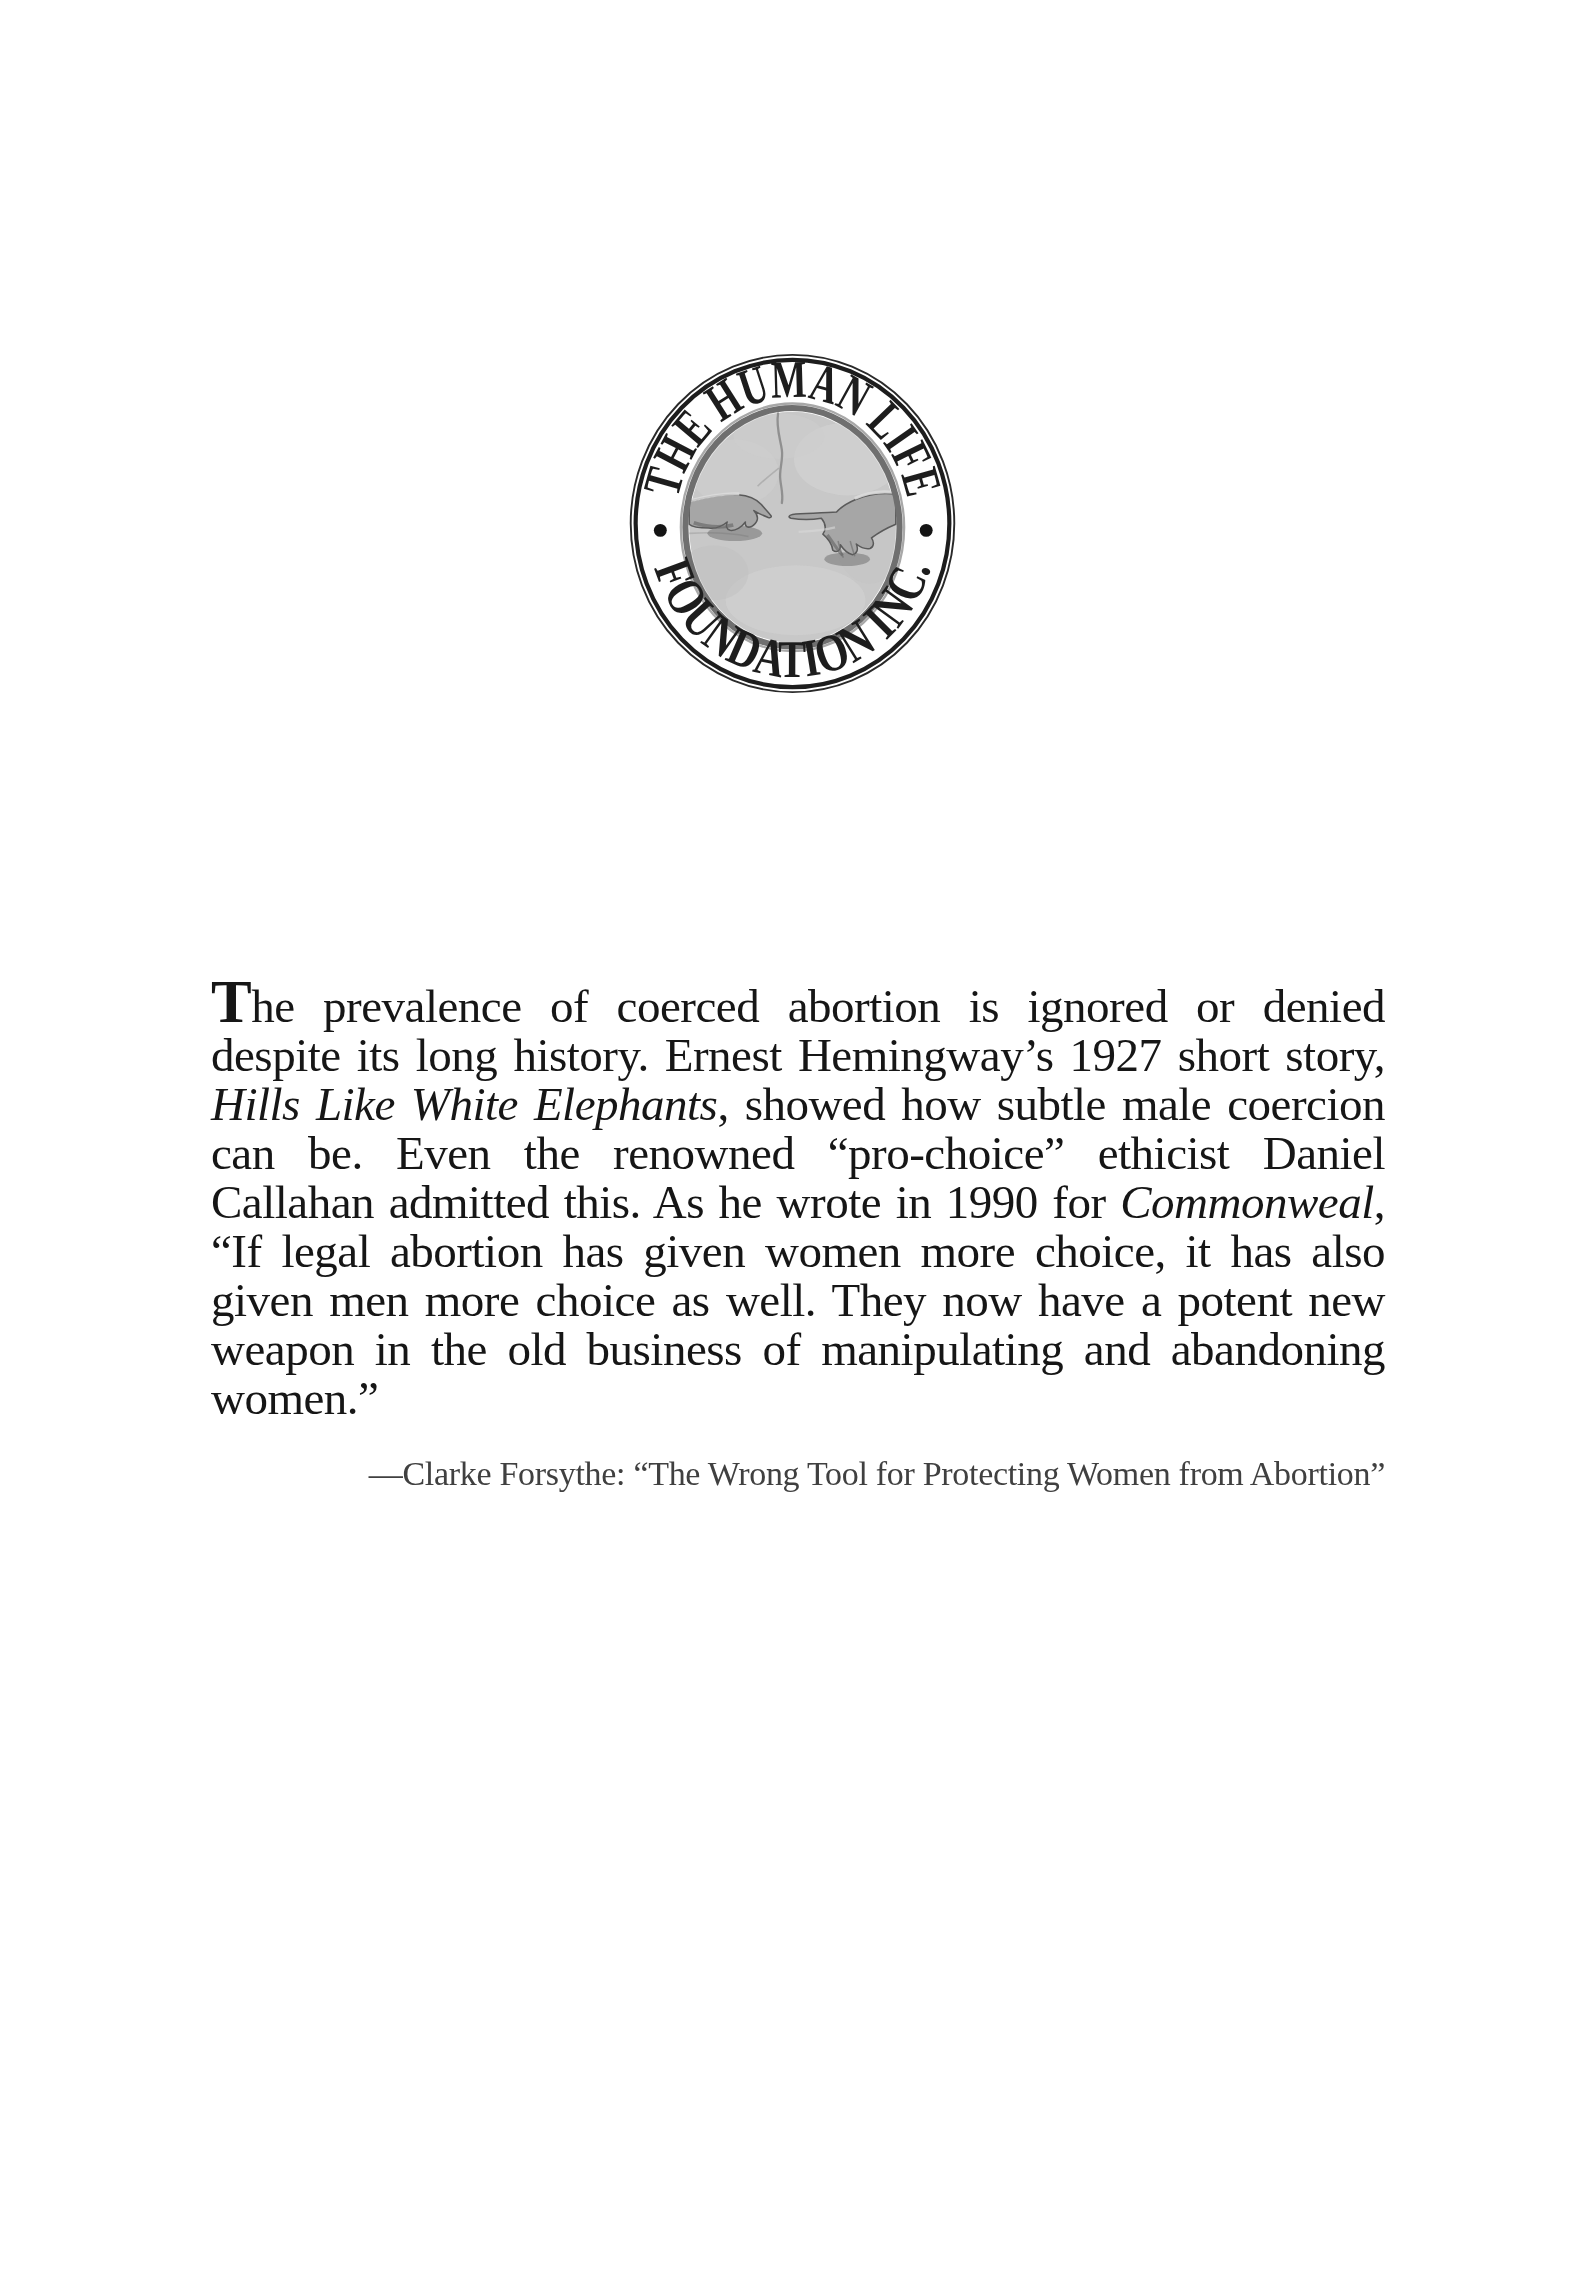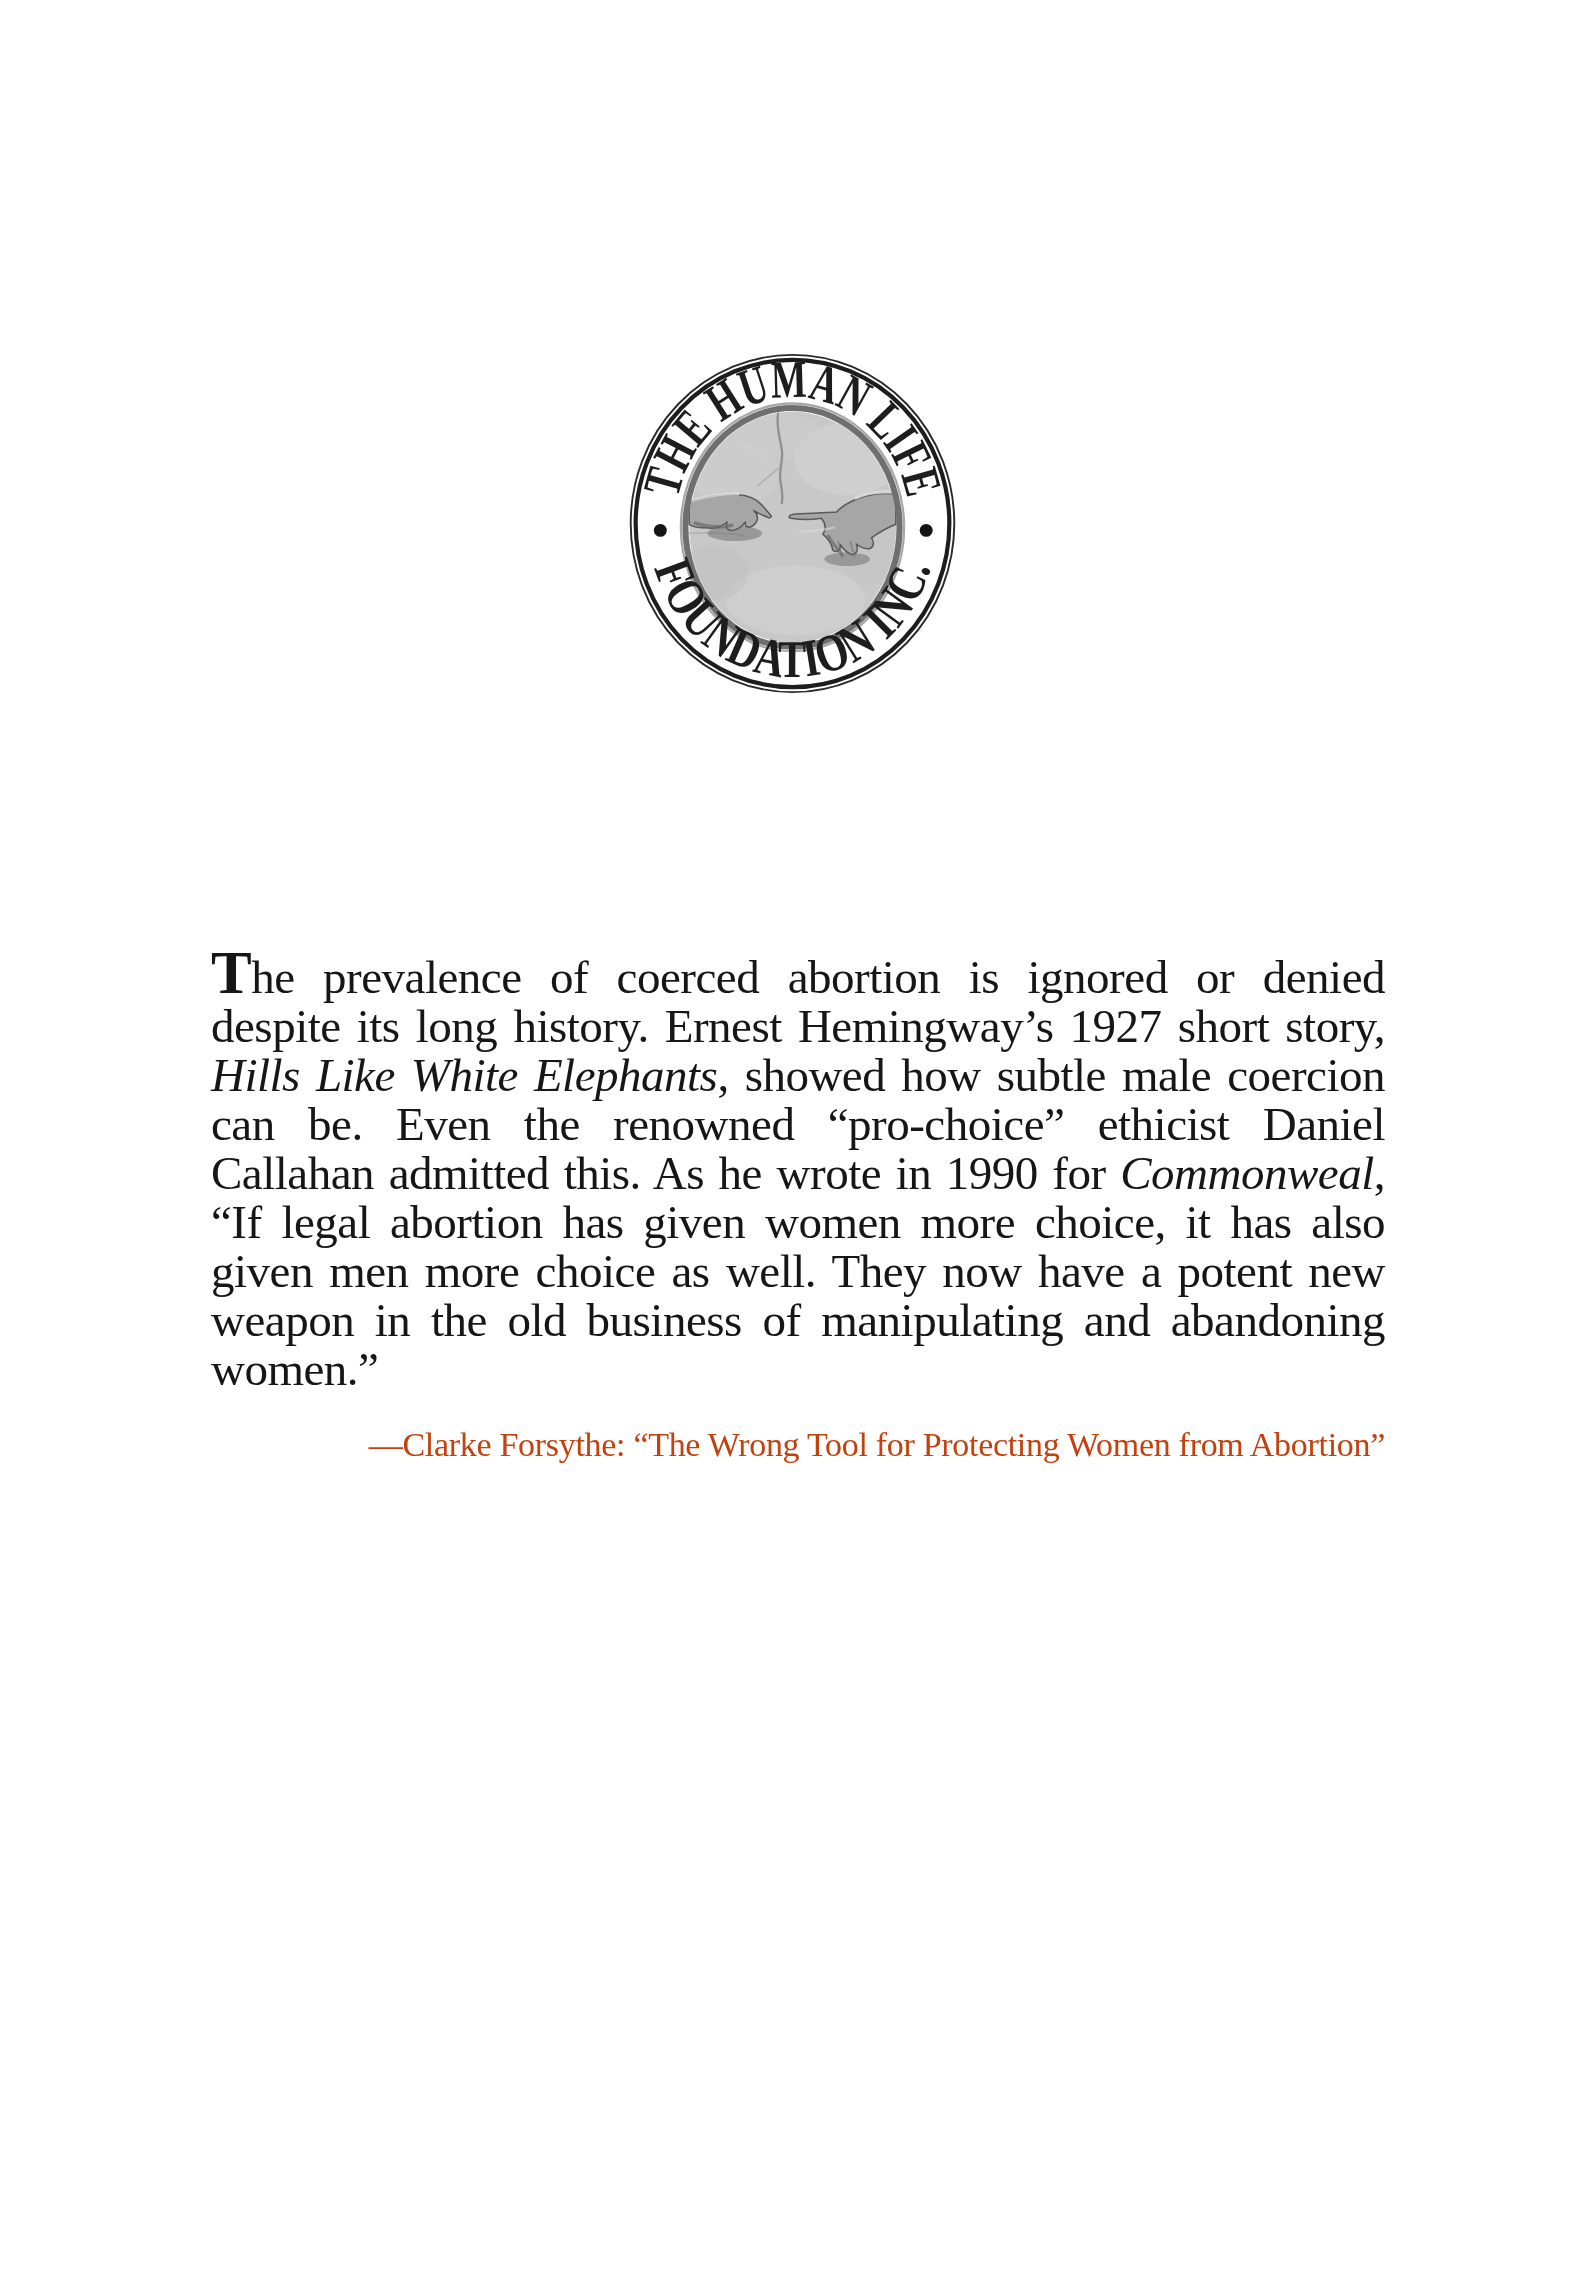--- a/index.html
+++ b/index.html
@@ -18,21 +18,21 @@
   }
   .logo-wrap svg { display:block; width:347px; height:357px; }
   .seal-text {
     font-family:"Liberation Serif", serif;
     font-weight:700;
     font-size:70px;
     fill:#1d1d1d;
   }
   .quote-block {
     position:absolute;
-    left:211px; top:953px;
+    left:211px; top:982px;
     width:1174px;
   }
   .body-text {
     margin:0;
     font-size:47px;
     line-height:49px;
     letter-spacing:-0.5px;
     text-align:justify;
     text-justify:inter-word;
     hyphens:manual;
@@ -45,21 +45,21 @@
     line-height:0;
   }
   .seg-roman { font-style:normal; }
   .seg-italic { font-style:italic; }
   .attribution {
     margin:29px 0 0 0;
     font-size:34px;
     line-height:43px;
     letter-spacing:-0.3px;
     text-align:right;
-    color:#c2410c;
+    color:#404040;
   }
 </style>
 </head>
 <body>
 
 <div class="page">
 
   <div class="logo-wrap">
     <svg viewBox="0 0 456 470" xmlns="http://www.w3.org/2000/svg">
 

